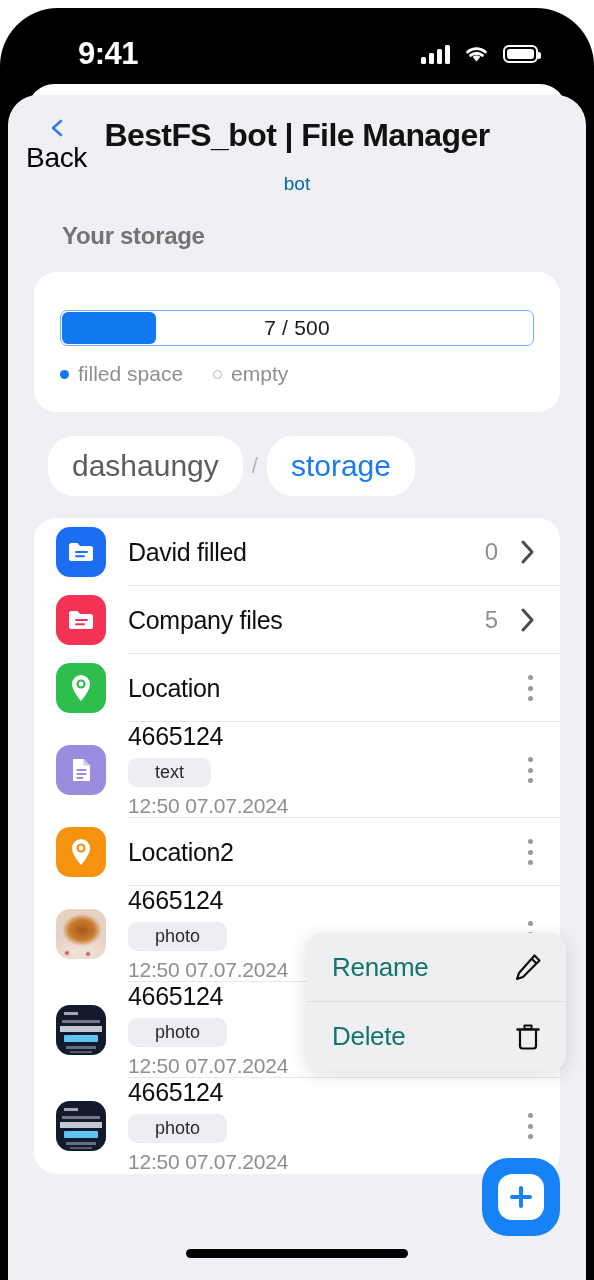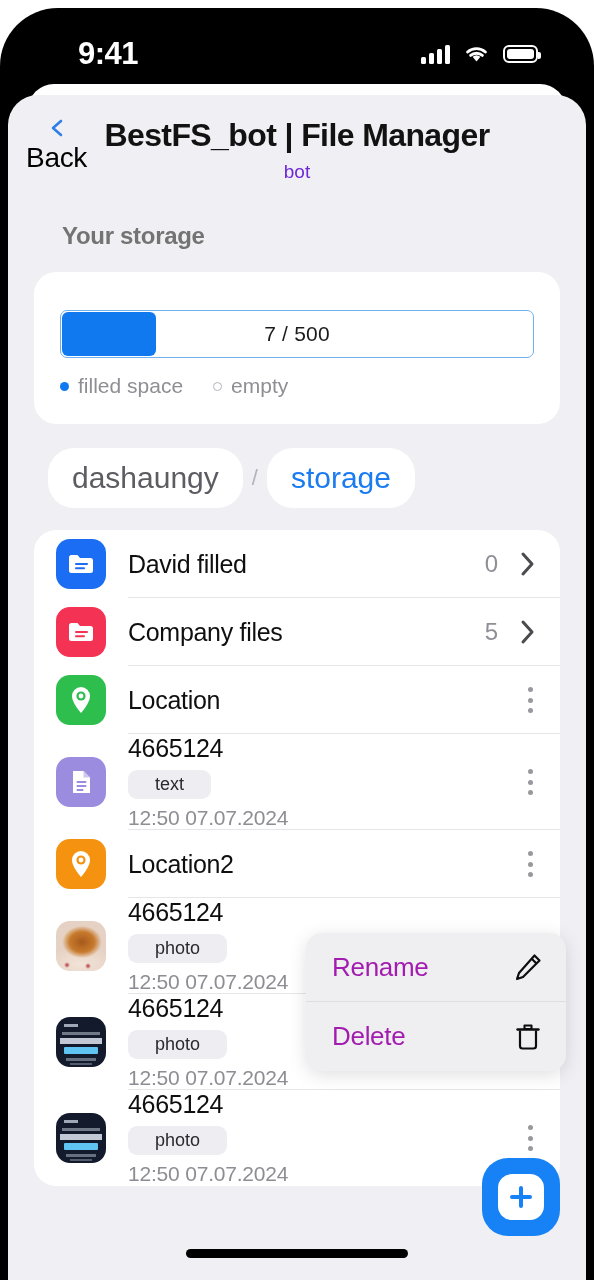--- a/index.html
+++ b/index.html
@@ -99,22 +99,22 @@
   #back-chevron { display: block; width: 18px; height: 18px; }
   #back-label { font-size: 28px; letter-spacing: -0.3px; }
   #nav-title {
     text-align: center;
     font-size: 32px; font-weight: bold;
     color: #121212; letter-spacing: -0.6px;
     line-height: 36px;
   }
   #nav-subtitle {
     text-align: center;
-    font-size: 19px; color: #6d28d9;
-    margin-top: 8px;
+    font-size: 19px; color: #0369a1;
+    margin-top: 20px;
   }
 
   
   #storage-heading {
     margin: 22px 0 0 54px;
     font-size: 24px; font-weight: bold; color: #737373;
     letter-spacing: -0.3px;
   }
 
   
@@ -123,21 +123,21 @@
     background: #ffffff;
     border-radius: 22px;
     padding: 24px 26px 26px 26px;
   }
   #storage-card-title {
     font-size: 23px; color: #111111; letter-spacing: -0.2px;
   }
   #progress-track {
     position: relative;
     margin-top: 14px;
-    height: 48px;
+    height: 36px;
     background: #ffffff;
     border: 1.5px solid #6fb2ef;
     border-radius: 7px;
     overflow: hidden;
     cursor: pointer;
   }
   #progress-fill {
     position: absolute; left: 1px; top: 1px; bottom: 1px;
     background: #1179ef;
     border-radius: 6px;
@@ -278,21 +278,21 @@
     overflow: hidden;
     z-index: 40;
   }
   .ctx-item {
     height: 69px;
     display: flex; align-items: center; justify-content: space-between;
     padding: 0 22px 0 26px;
     cursor: pointer;
   }
   .ctx-item:first-child { border-bottom: 1px solid #dededf; }
-  .ctx-label { font-size: 26px; color: #a21caf; letter-spacing: -0.3px; }
+  .ctx-label { font-size: 26px; color: #0f766e; letter-spacing: -0.3px; }
   .ctx-icon { width: 32px; height: 32px; }
 
   
   #fab {
     position: absolute;
     right: 26px; bottom: 44px;
     width: 78px; height: 78px;
     background: #1782f5;
     border-radius: 26px;
     display: flex; align-items: center; justify-content: center;

